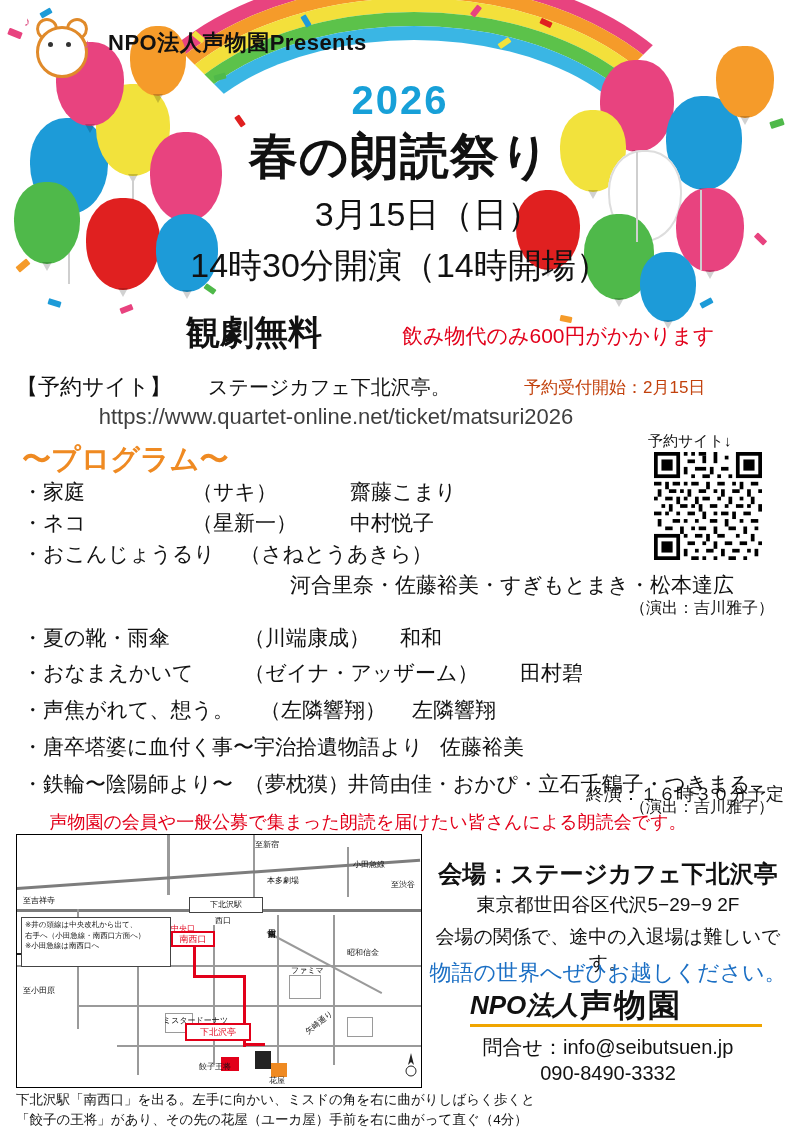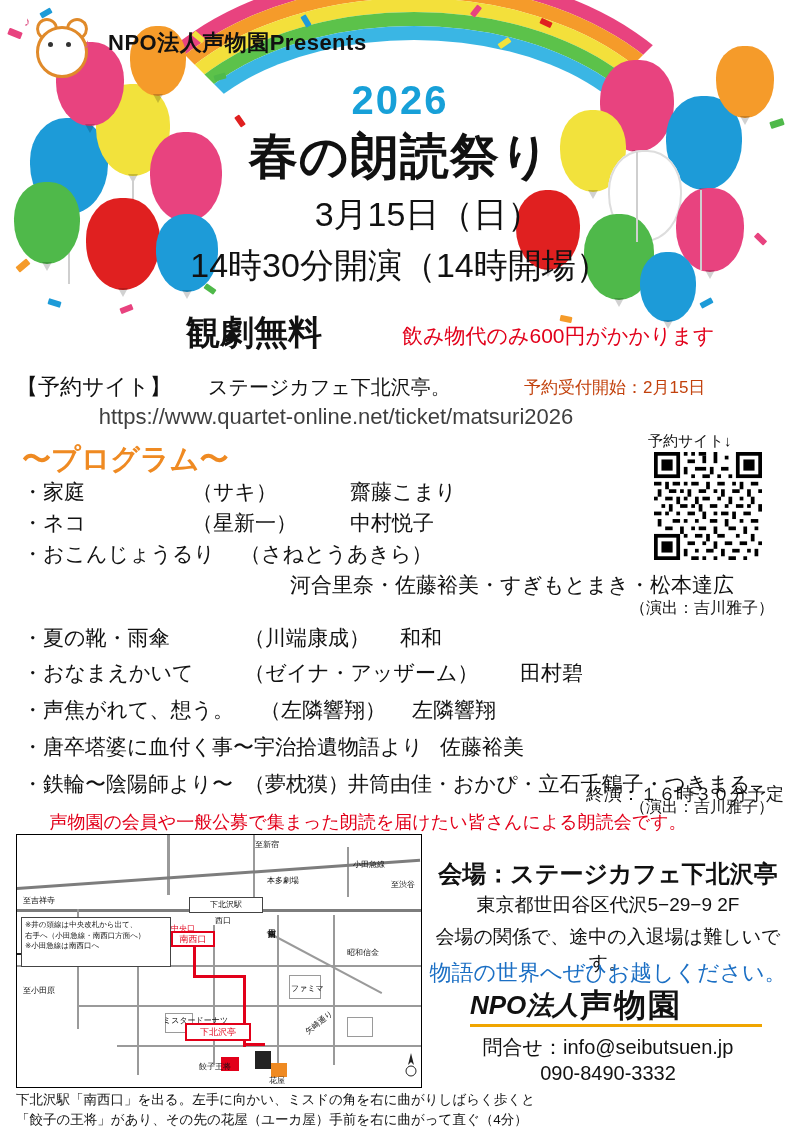--- a/index.html
+++ b/index.html
@@ -377,21 +377,21 @@
     <div class="mp" style="left:238px;top:4px;">至新宿</div>
     <div class="mp" style="left:6px;top:60px;">至吉祥寺</div>
     <div class="mp" style="left:250px;top:40px;">本多劇場</div>
     <div class="mp" style="left:336px;top:24px;">小田急線</div>
     <div class="mp" style="left:374px;top:44px;">至渋谷</div>
     <div class="mp" style="left:198px;top:80px;">西口</div>
     <div class="mp" style="left:154px;top:88px;color:#e2001a;">中央口</div>
     <div class="mp" style="left:248px;top:88px;writing-mode:vertical-rl;">南口商店街</div>
     <div class="mp" style="left:330px;top:112px;">昭和信金</div>
     <div class="mp" style="left:6px;top:150px;">至小田原</div>
-    <div class="mp" style="left:274px;top:148px;">ファミマ</div>
+    <div class="mp" style="left:274px;top:130px;">ファミマ</div>
     <div class="mp" style="left:146px;top:180px;">ミスタードーナツ</div>
     <div class="mp" style="left:182px;top:226px;">餃子王将</div>
     <div class="mp" style="left:252px;top:240px;">花屋</div>
     <div class="mp" style="left:286px;top:182px;transform:rotate(-38deg);">矢崎通り</div>
     <div class="redbox" style="left:168px;top:188px;width:62px;height:14px;line-height:14px;">下北沢亭</div>
     <div class="redbox" style="left:154px;top:96px;width:40px;height:12px;line-height:12px;">南西口</div>
 
     <div class="notebox" style="left:4px;top:82px;width:142px;height:44px;">
       <span style="white-space:pre-line;">※井の頭線は中央改札から出て、
 右手へ（小田急線・南西口方面へ）

